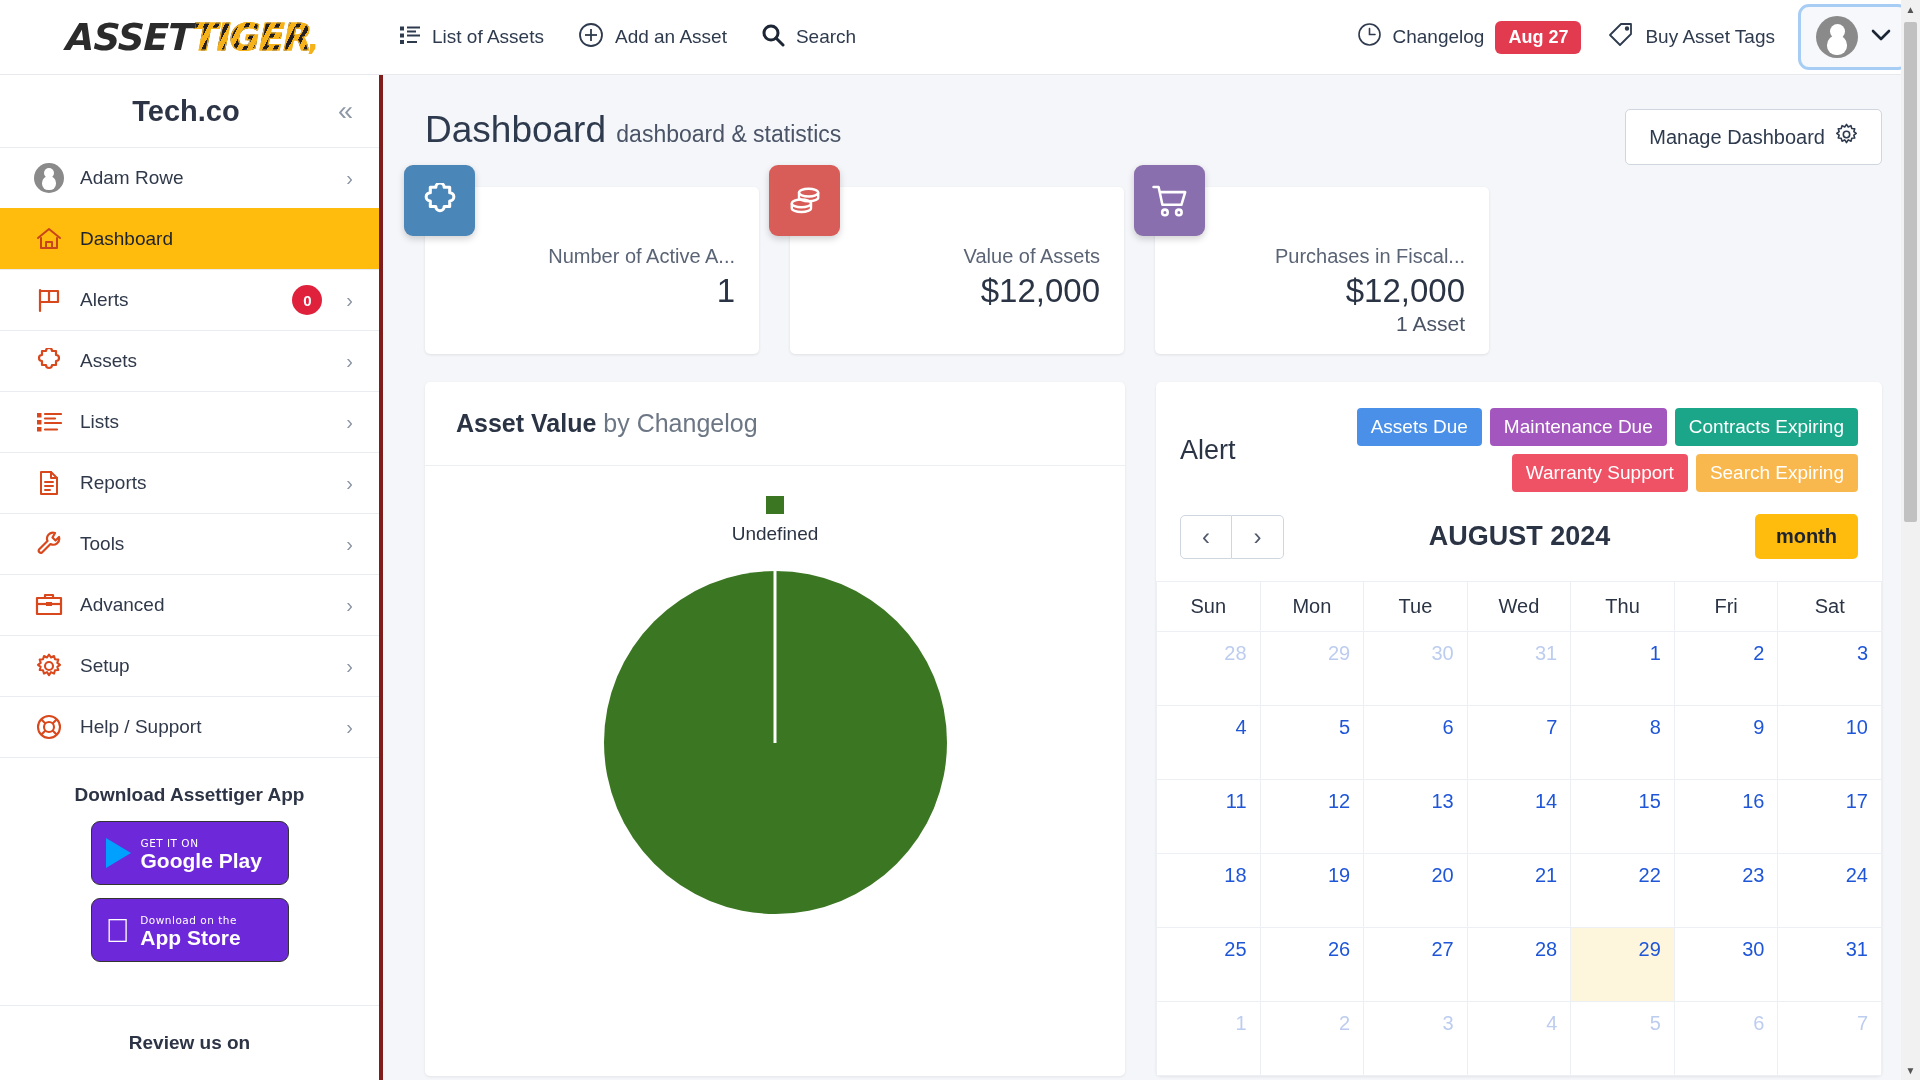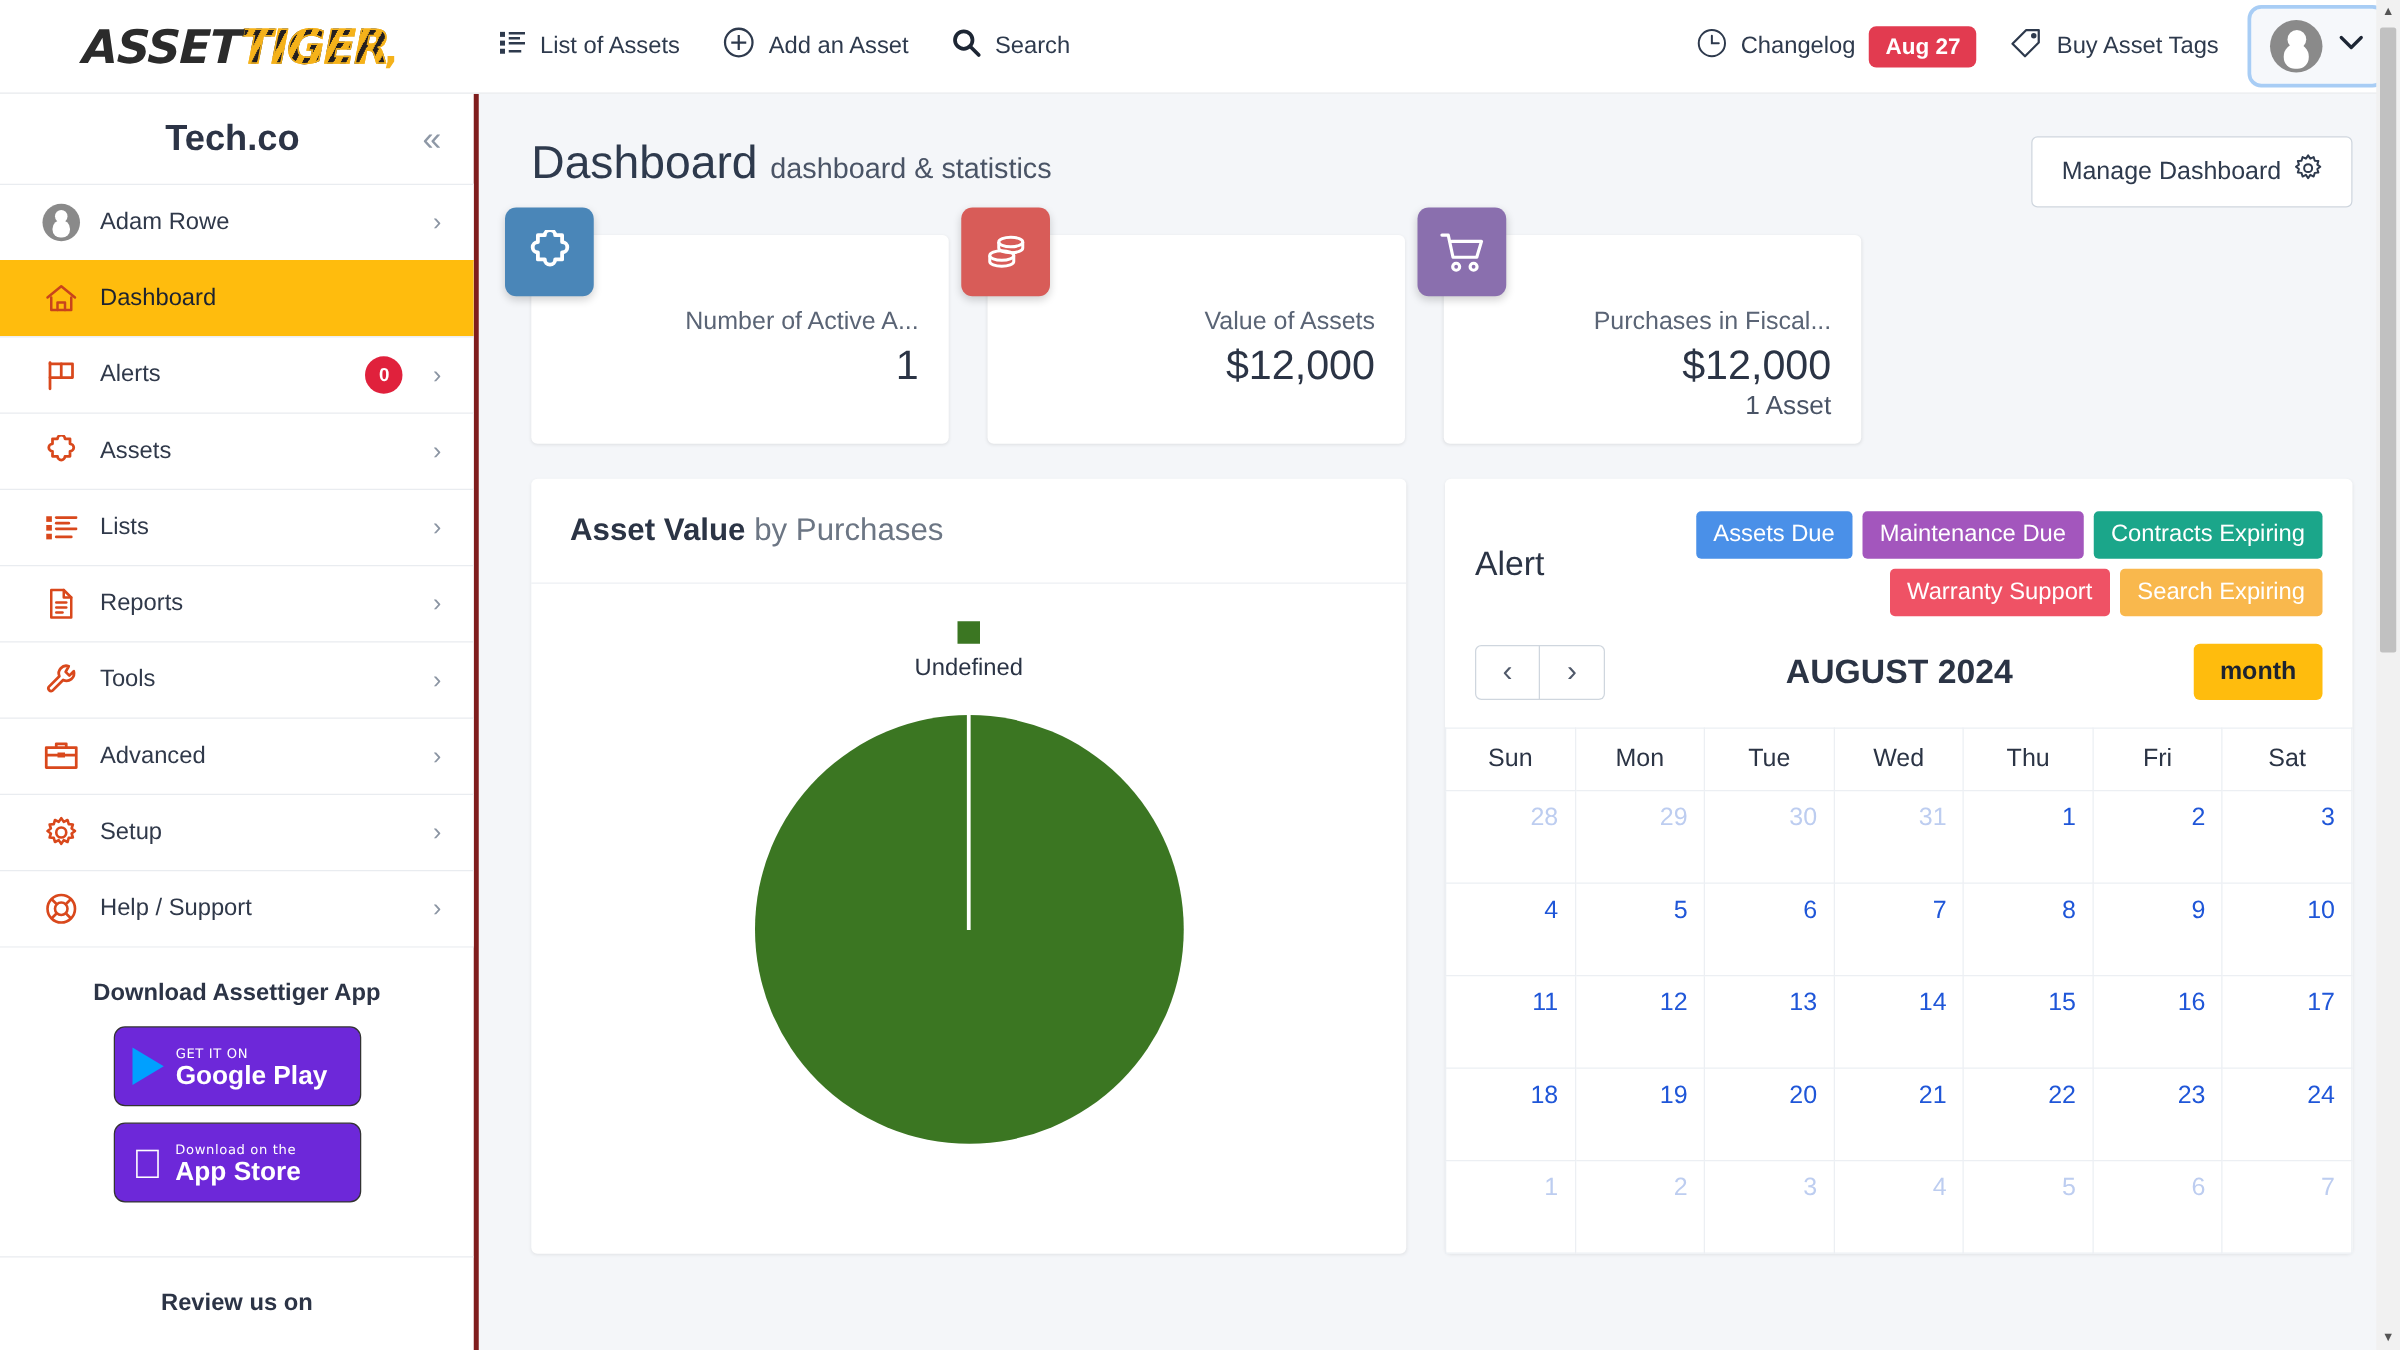--- a/index.html
+++ b/index.html
@@ -479,21 +479,21 @@
           <div class="stat-sub">1 Asset</div>
         </div>
       </div>
 
       <div class="panels">
 
         <div class="panel panel-chart">
           <div class="panel-head">
             <div class="chart-title">
               <span>Asset Value</span>
-              <span class="light">by Purchases</span>
+              <span class="light">by Changelog</span>
             </div>
           </div>
           <div class="legend">
             <span class="legend-swatch" style="background:#3b7622"></span>
             <span class="legend-label">Undefined</span>
           </div>
           <div class="pie-wrap">
             <div class="pie" style="background:#3b7622">
               <div class="pie-split"></div>
             </div>
@@ -564,20 +564,29 @@
                 <tr>
                   <td>18</td>
                   <td>19</td>
                   <td>20</td>
                   <td>21</td>
                   <td>22</td>
                   <td>23</td>
                   <td>24</td>
                 </tr>
                 <tr>
+                  <td>25</td>
+                  <td>26</td>
+                  <td>27</td>
+                  <td>28</td>
+                  <td class="today">29</td>
+                  <td>30</td>
+                  <td>31</td>
+                </tr>
+                <tr>
                   <td class="muted">1</td>
                   <td class="muted">2</td>
                   <td class="muted">3</td>
                   <td class="muted">4</td>
                   <td class="muted">5</td>
                   <td class="muted">6</td>
                   <td class="muted">7</td>
                 </tr>
               </tbody>
           </table>

